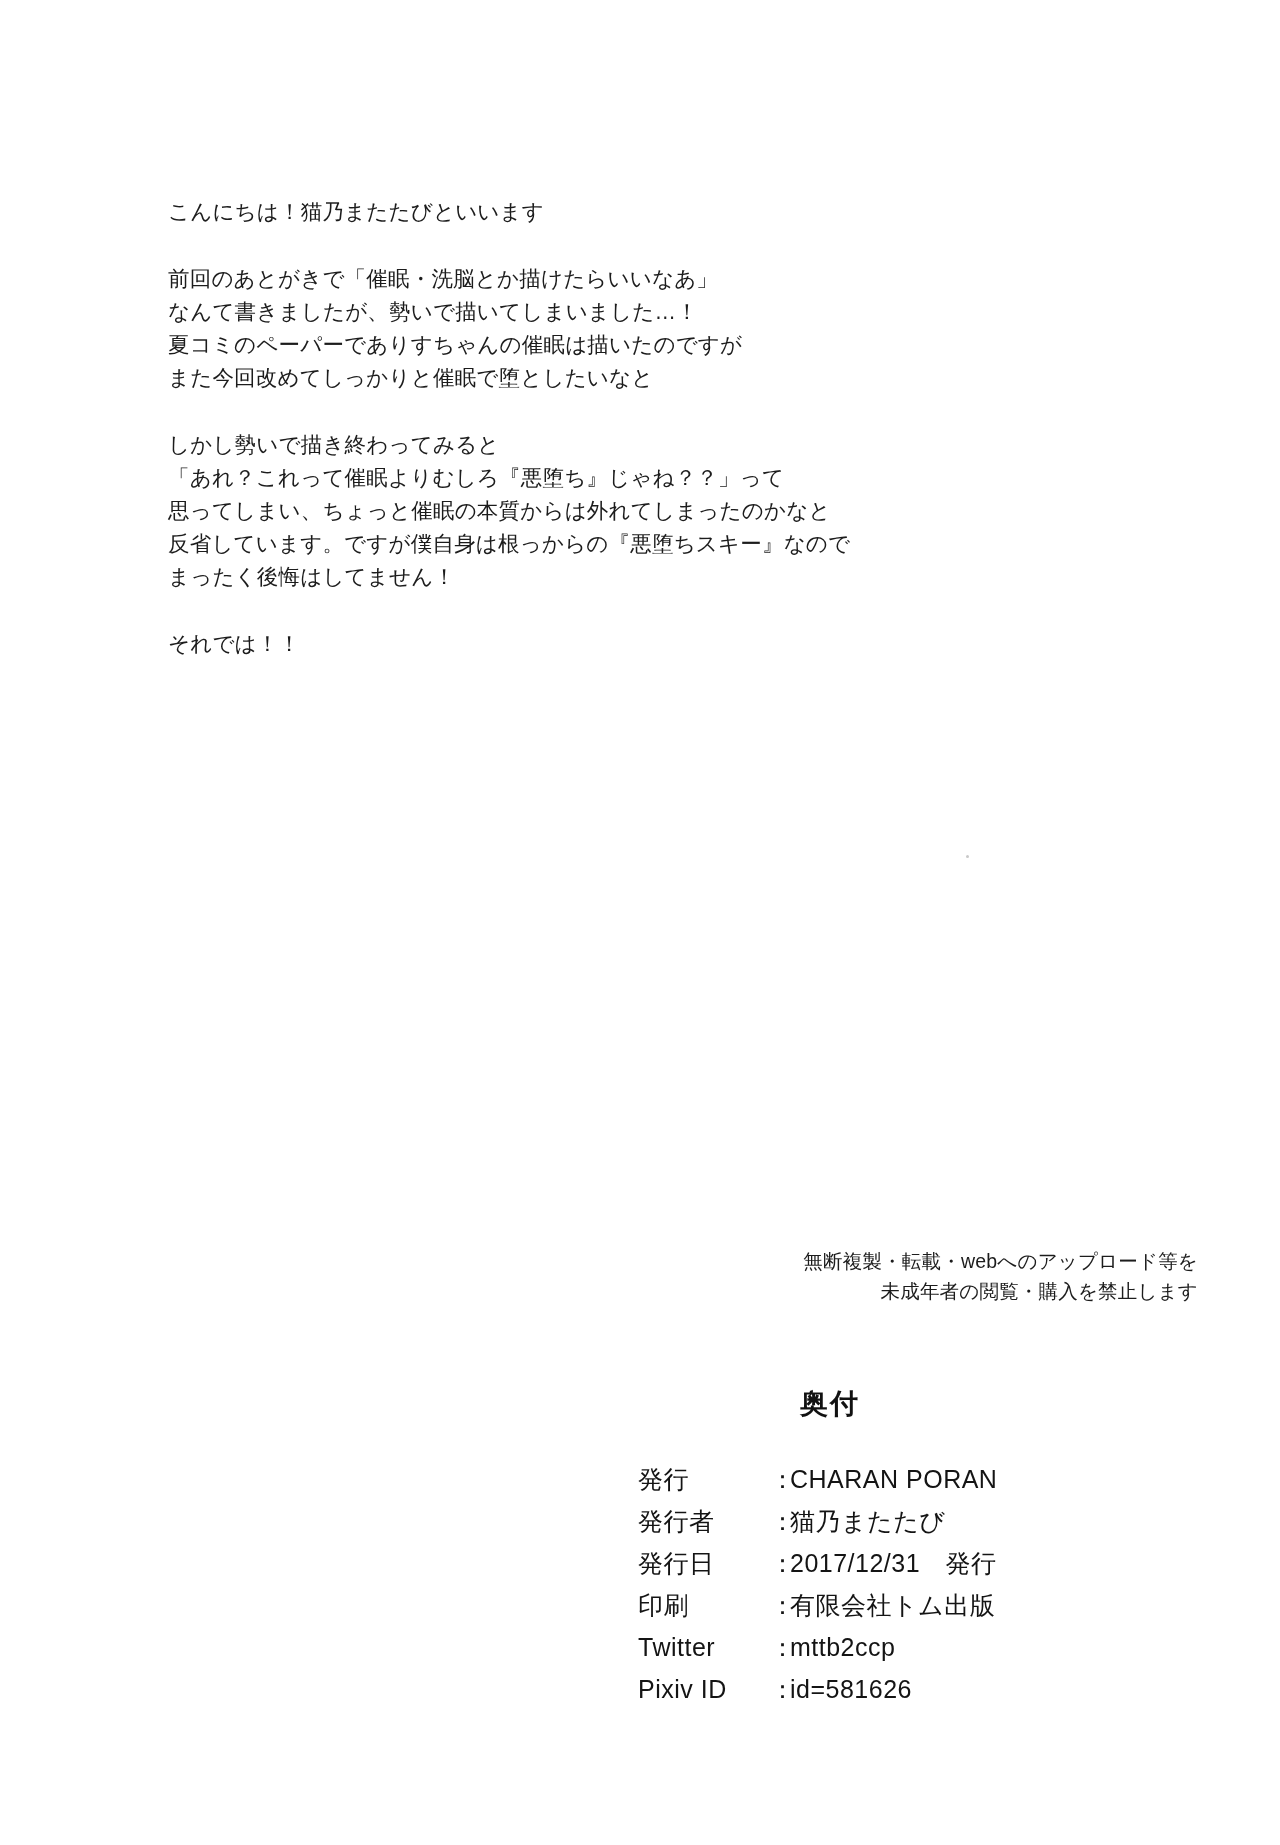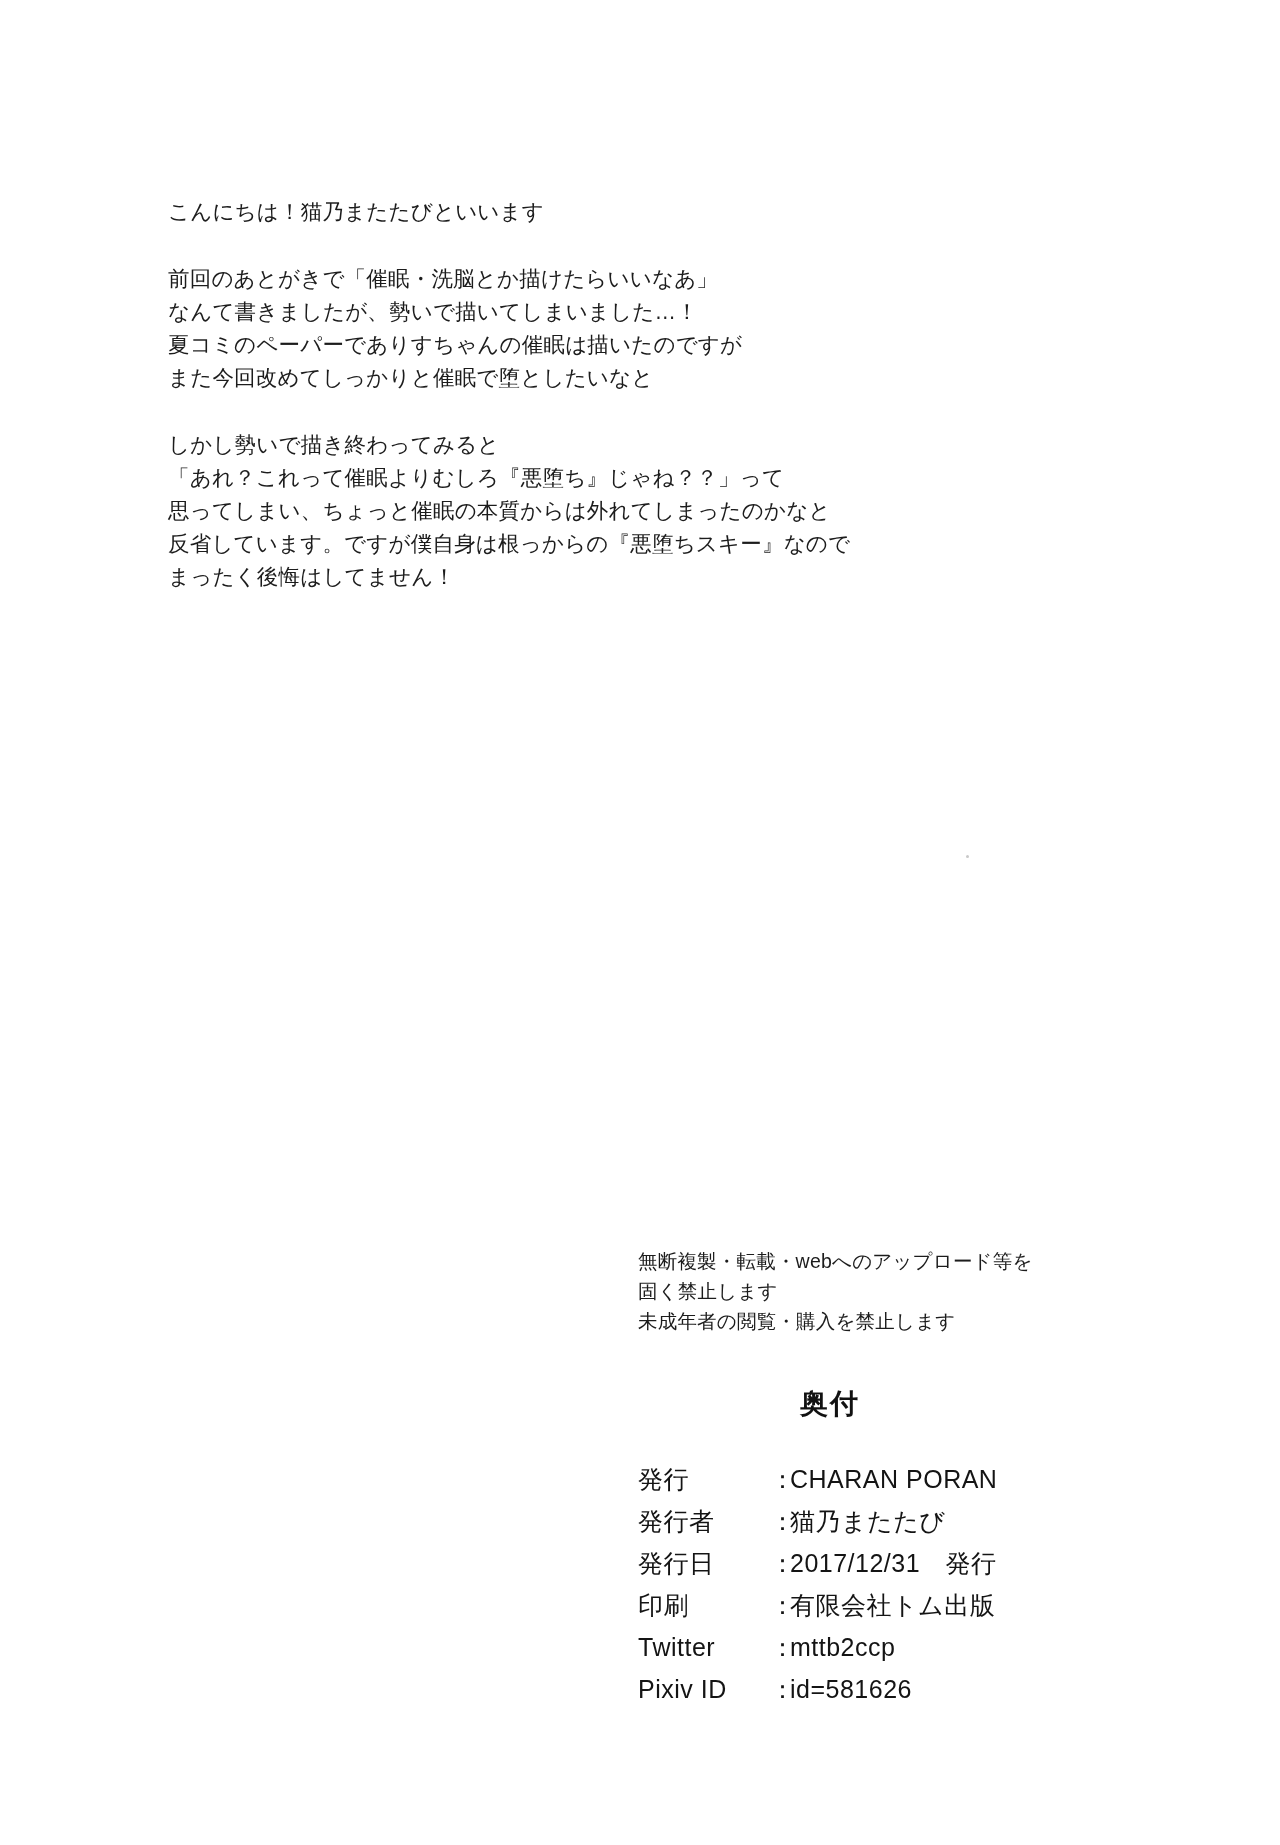--- a/index.html
+++ b/index.html
@@ -40,20 +40,21 @@
   .para.gap-large {
     margin-bottom: 62px;
   }
 
   
   .notice {
     position: absolute;
     left: 638px;
     top: 1246px;
     width: 560px;
+    text-align: right;
   }
   .notice-line {
     font-size: 19.5px;
     line-height: 30px;
     letter-spacing: 0.2px;
     color: #1c1c1c;
     white-space: pre;
   }
 
   
@@ -115,27 +116,27 @@
     <p class="para">こんにちは！猫乃またたびといいます</p>
     <p class="para">前回のあとがきで「催眠・洗脳とか描けたらいいなあ」
 なんて書きましたが、勢いで描いてしまいました…！
 夏コミのペーパーでありすちゃんの催眠は描いたのですが
 また今回改めてしっかりと催眠で堕としたいなと</p>
     <p class="para">しかし勢いで描き終わってみると
 「あれ？これって催眠よりむしろ『悪堕ち』じゃね？？」って
 思ってしまい、ちょっと催眠の本質からは外れてしまったのかなと
 反省しています。ですが僕自身は根っからの『悪堕ちスキー』なので
 まったく後悔はしてません！</p>
+    <p class="para">それでは！！</p>
   </div>
 
   <div class="speck"></div>
 
   <div class="notice">
     <div class="notice-line">無断複製・転載・webへのアップロード等を</div>
-    <div class="notice-line">固く禁止します</div>
     <div class="notice-line">未成年者の閲覧・購入を禁止します</div>
   </div>
 
   <div class="colophon-title">奥付</div>
 
   <div class="colophon">
     <div class="colophon-row latin">
       <span class="label">発行</span>
       <span class="sep">：</span>
       <span class="value">CHARAN PORAN</span>

